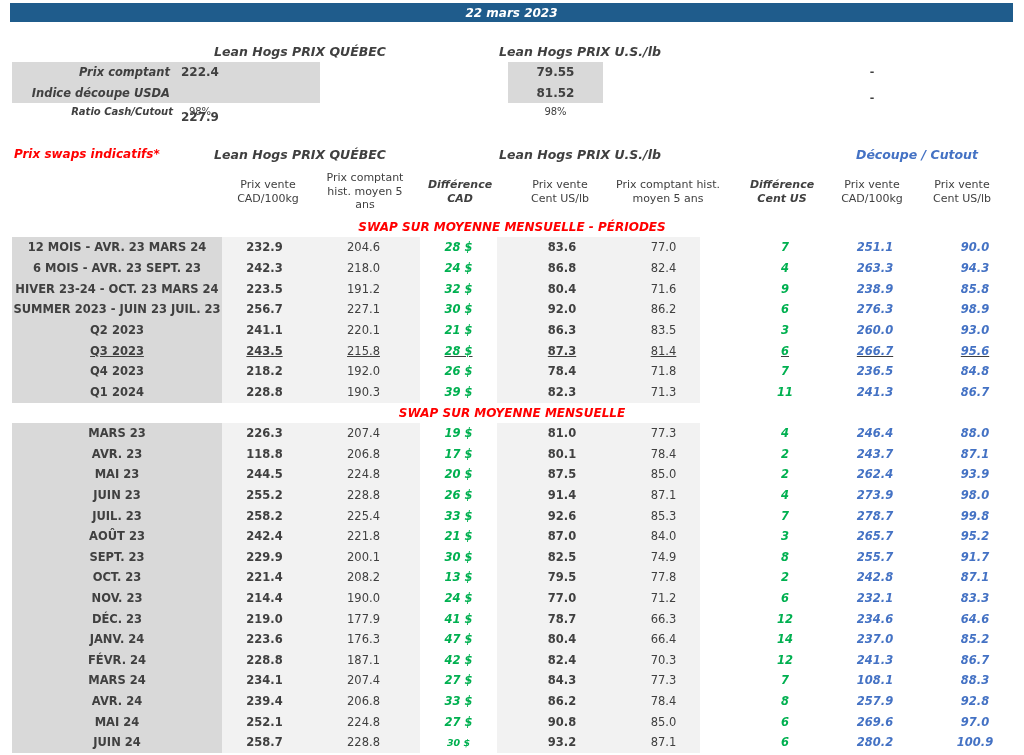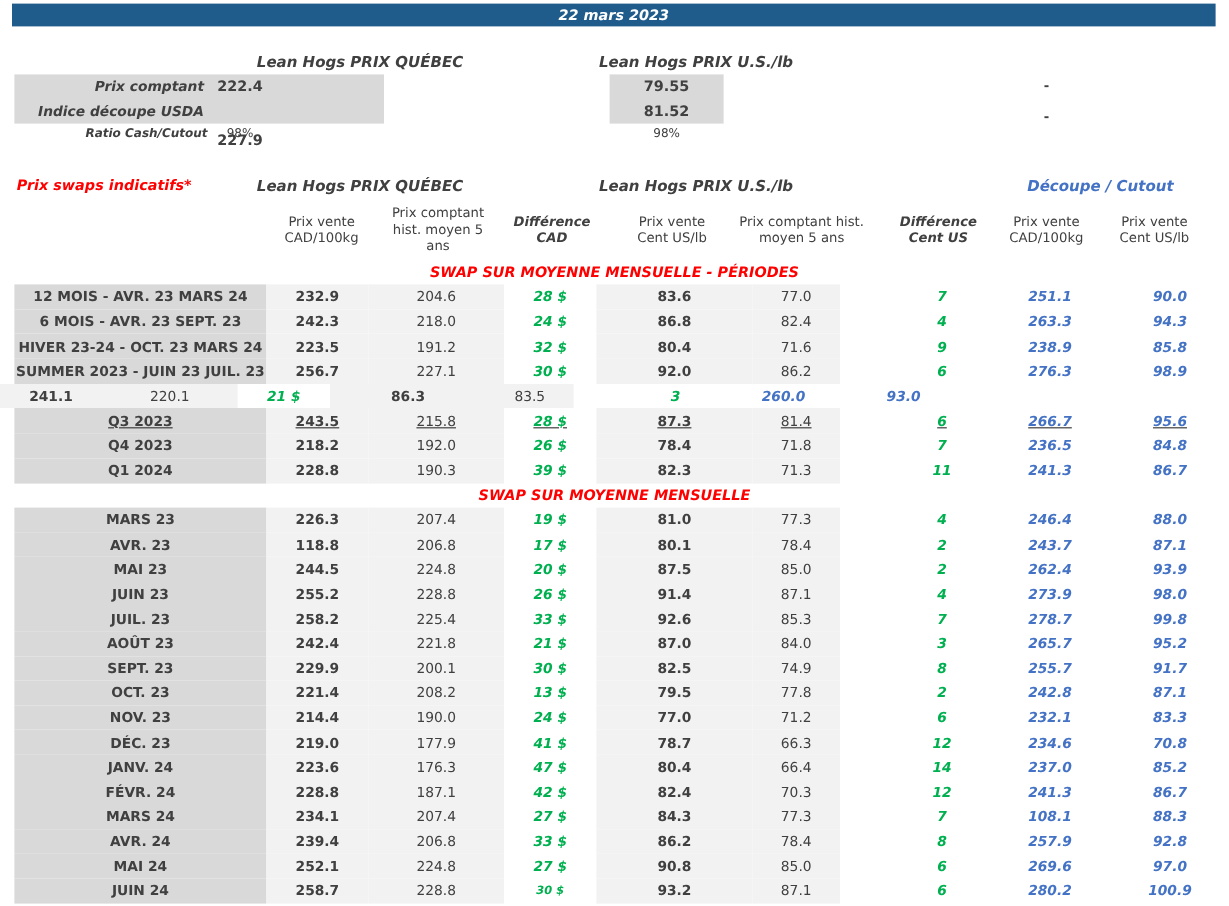--- a/index.html
+++ b/index.html
@@ -151,20 +151,21 @@
         <div class="c1">256.7</div>
         <div class="c2">227.1</div>
         <div class="c3">30 $</div>
         <div class="c4">92.0</div>
         <div class="c5">86.2</div>
         <div class="c6">6</div>
         <div class="c7">276.3</div>
         <div class="c8">98.9</div>
       </div>
       <div class="drow" style="height: 20.7px;">
+        <div class="c-label">Q2 2023</div>
         <div class="c1">241.1</div>
         <div class="c2">220.1</div>
         <div class="c3">21 $</div>
         <div class="c4">86.3</div>
         <div class="c5">83.5</div>
         <div class="c6">3</div>
         <div class="c7">260.0</div>
         <div class="c8">93.0</div>
       </div>
       <div class="drow" style="height: 20.7px; text-decoration: underline;">
@@ -303,21 +304,21 @@
       </div>
       <div class="drow" style="height: 20.6px;">
         <div class="c-label">DÉC. 23</div>
         <div class="c1">219.0</div>
         <div class="c2">177.9</div>
         <div class="c3">41 $</div>
         <div class="c4">78.7</div>
         <div class="c5">66.3</div>
         <div class="c6">12</div>
         <div class="c7">234.6</div>
-        <div class="c8">70.8</div>
+        <div class="c8">64.6</div>
       </div>
       <div class="drow" style="height: 20.6px;">
         <div class="c-label">JANV. 24</div>
         <div class="c1">223.6</div>
         <div class="c2">176.3</div>
         <div class="c3">47 $</div>
         <div class="c4">80.4</div>
         <div class="c5">66.4</div>
         <div class="c6">14</div>
         <div class="c7">237.0</div>

